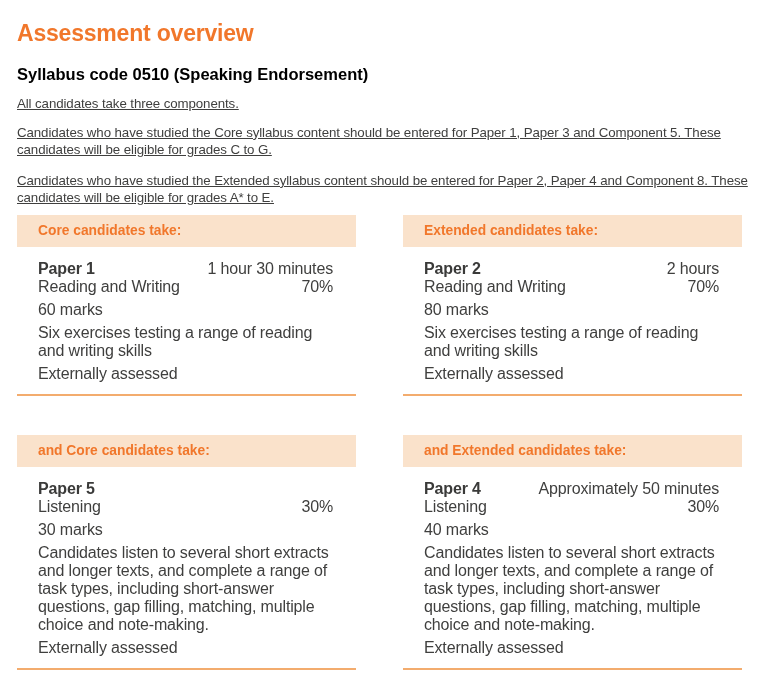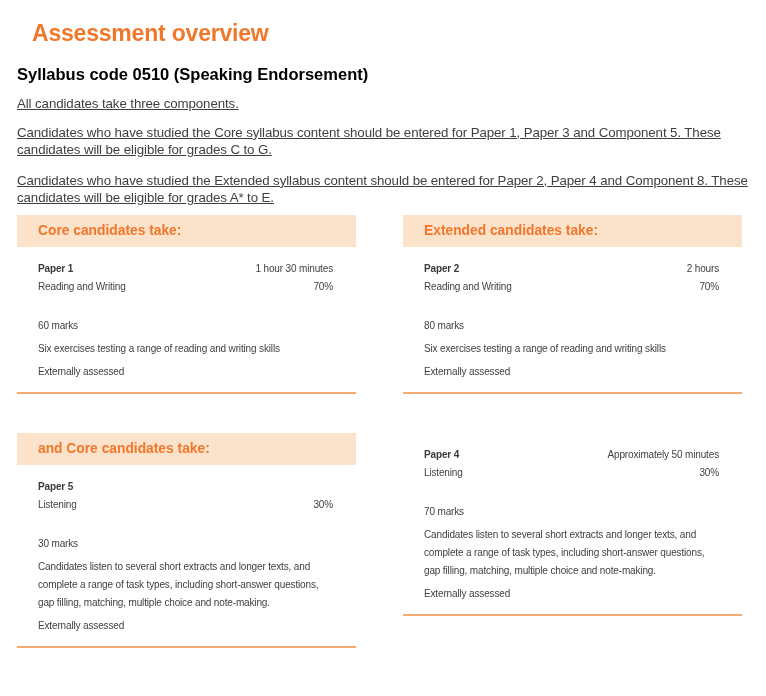--- a/index.html
+++ b/index.html
@@ -13,21 +13,21 @@
     font-family: "Liberation Sans", sans-serif;
     color: #3f3f3e;
     overflow: hidden;
   }
   .page {
     padding: 0 17px;
     box-sizing: border-box;
     width: 766px;
   }
   .page-title {
-    margin: 20px 0 0 15px;
+    margin: 20px 0 0 0;
     font-size: 23px;
     line-height: 27px;
     font-weight: bold;
     letter-spacing: -0.2px;
     color: #f1772b;
   }
   .syllabus-subtitle {
     margin: 17px 0 0 0;
     font-size: 16.5px;
     line-height: 20px;
@@ -56,34 +56,34 @@
   .card-header {
     background: #fae2cb;
     color: #f1772b;
     font-weight: bold;
     font-size: 13.8px;
     line-height: 16px;
     padding: 8px 30px 8px 21px;
   }
   .card-body {
     padding: 13px 23px 11px 21px;
-    font-size: 10px;
+    font-size: 16px;
     line-height: 18px;
     letter-spacing: -0.15px;
     border-bottom: 2px solid #f3ac6e;
   }
   .spec-row {
     display: flex;
     justify-content: space-between;
     align-items: baseline;
   }
   .paper-name { font-weight: bold; color: #3a3a39; }
   .paper-duration { text-align: left; }
   .paper-weighting { text-align: right; }
-  .paper-marks { margin-top: 21px; }
+  .paper-marks { margin-top: 5px; }
   .paper-description { margin-top: 5px; }
   .paper-assessment { margin-top: 5px; }
 </style>
 </head>
 <body>
 
 <div class="page">
 
   <h1 class="page-title">Assessment overview</h1>
 
@@ -139,29 +139,30 @@
           <span class="paper-component">Listening</span>
           <span class="paper-weighting">30%</span>
         </div>
         <div class="paper-marks">30 marks</div>
         <div class="paper-description">Candidates listen to several short extracts and longer texts, and complete a range of task types, including short-answer questions, gap filling, matching, multiple choice and note-making.</div>
         <div class="paper-assessment">Externally assessed</div>
       </div>
     </div>
 
     <div class="card">
+      <div class="card-header">and Extended candidates take:</div>
       <div class="card-body">
         <div class="spec-row">
           <span class="paper-name">Paper 4</span>
           <span class="paper-duration">Approximately 50 minutes</span>
         </div>
         <div class="spec-row">
           <span class="paper-component">Listening</span>
           <span class="paper-weighting">30%</span>
         </div>
-        <div class="paper-marks">70 marks</div>
+        <div class="paper-marks">40 marks</div>
         <div class="paper-description">Candidates listen to several short extracts and longer texts, and complete a range of task types, including short-answer questions, gap filling, matching, multiple choice and note-making.</div>
         <div class="paper-assessment">Externally assessed</div>
       </div>
     </div>
 
   </div>
 </div>
 
 </body></html>

